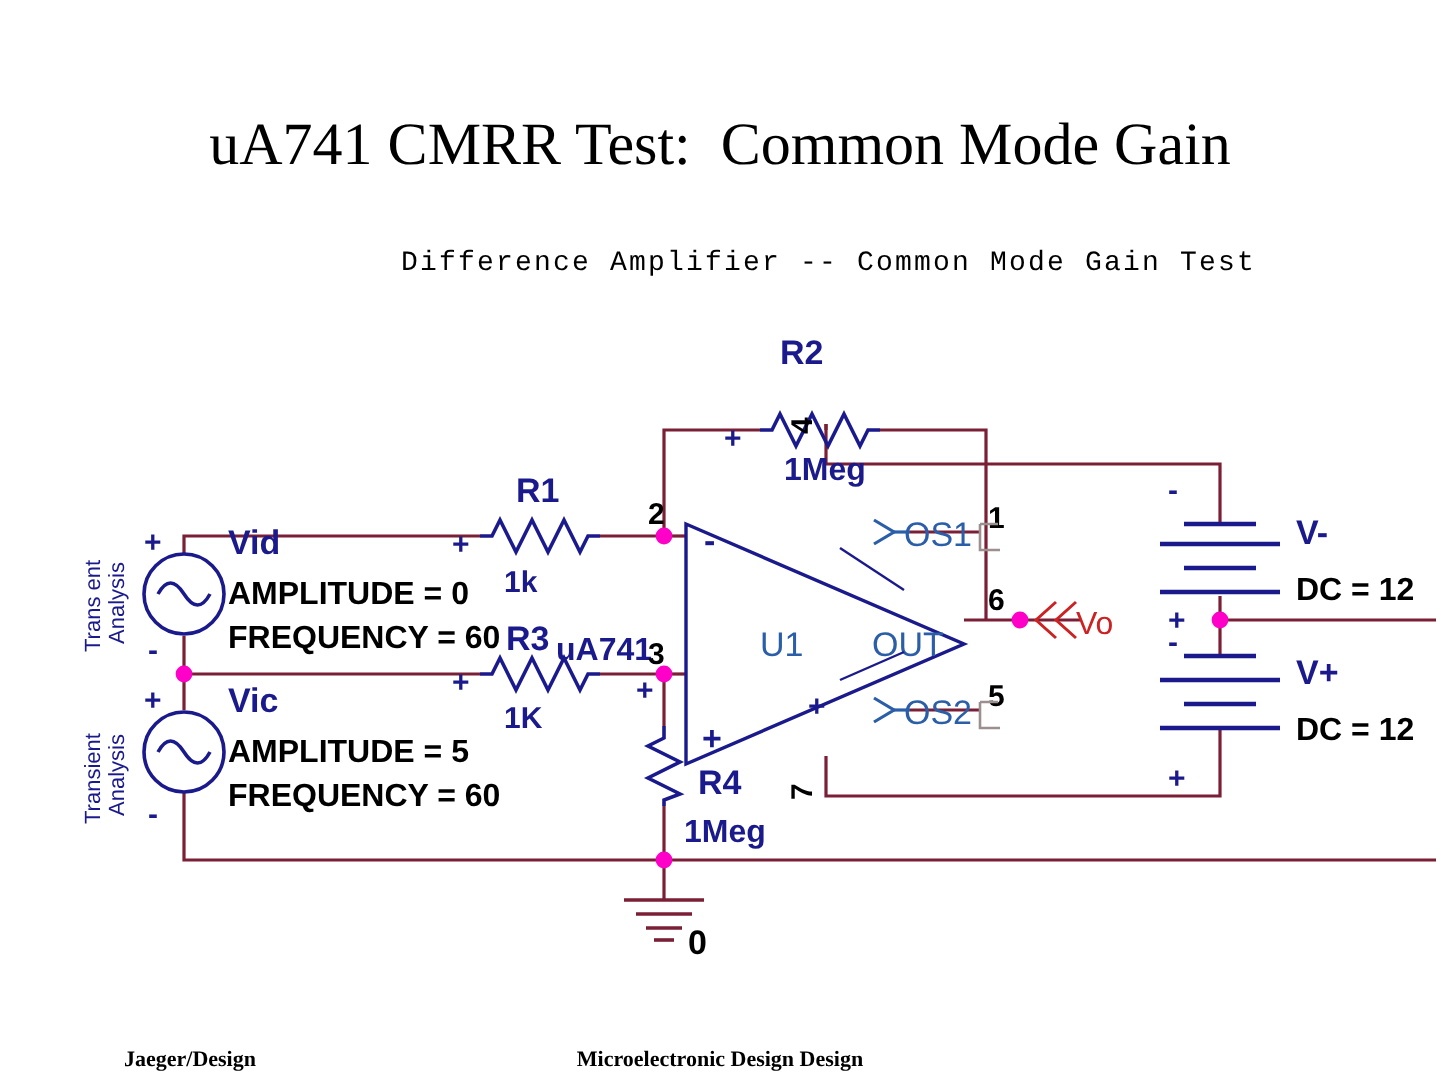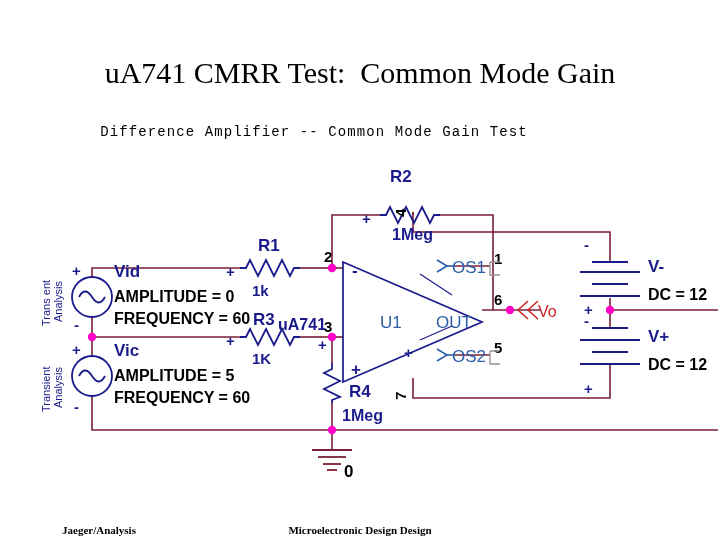--- a/index.html
+++ b/index.html
@@ -32,21 +32,21 @@
     line-height: 34px;
     color: #000000;
     white-space: pre;
   }
   
   #caption {
     position: absolute;
     left: 0;
     top: 124px;
     width: 628px;
-    text-align: center;
+    text-align: right;
     font-family: "Liberation Mono", monospace;
     font-size: 14px;
     letter-spacing: 1.1px;
     color: #000000;
   }
   
   #schematic {
     position: absolute;
     left: 0;
     top: 150px;
@@ -256,21 +256,21 @@
       <circle cx="332" cy="118" r="4.2"></circle>
       <circle cx="332" cy="187" r="4.2"></circle>
       <circle cx="332" cy="280" r="4.2"></circle>
       <circle cx="510" cy="160" r="4.2"></circle>
       <circle cx="610" cy="160" r="4.2"></circle>
     </g>
 
   </svg>
 
   <div class="footer-text" id="footer-left">
-    <div>Jaeger/Analysis</div>
+    <div>Jaeger/Design</div>
     
   </div>
   <div class="footer-text" id="footer-right">
     <div>Microelectronic Design Design</div>
     
   </div>
 
 </div>
 
 </body></html>

